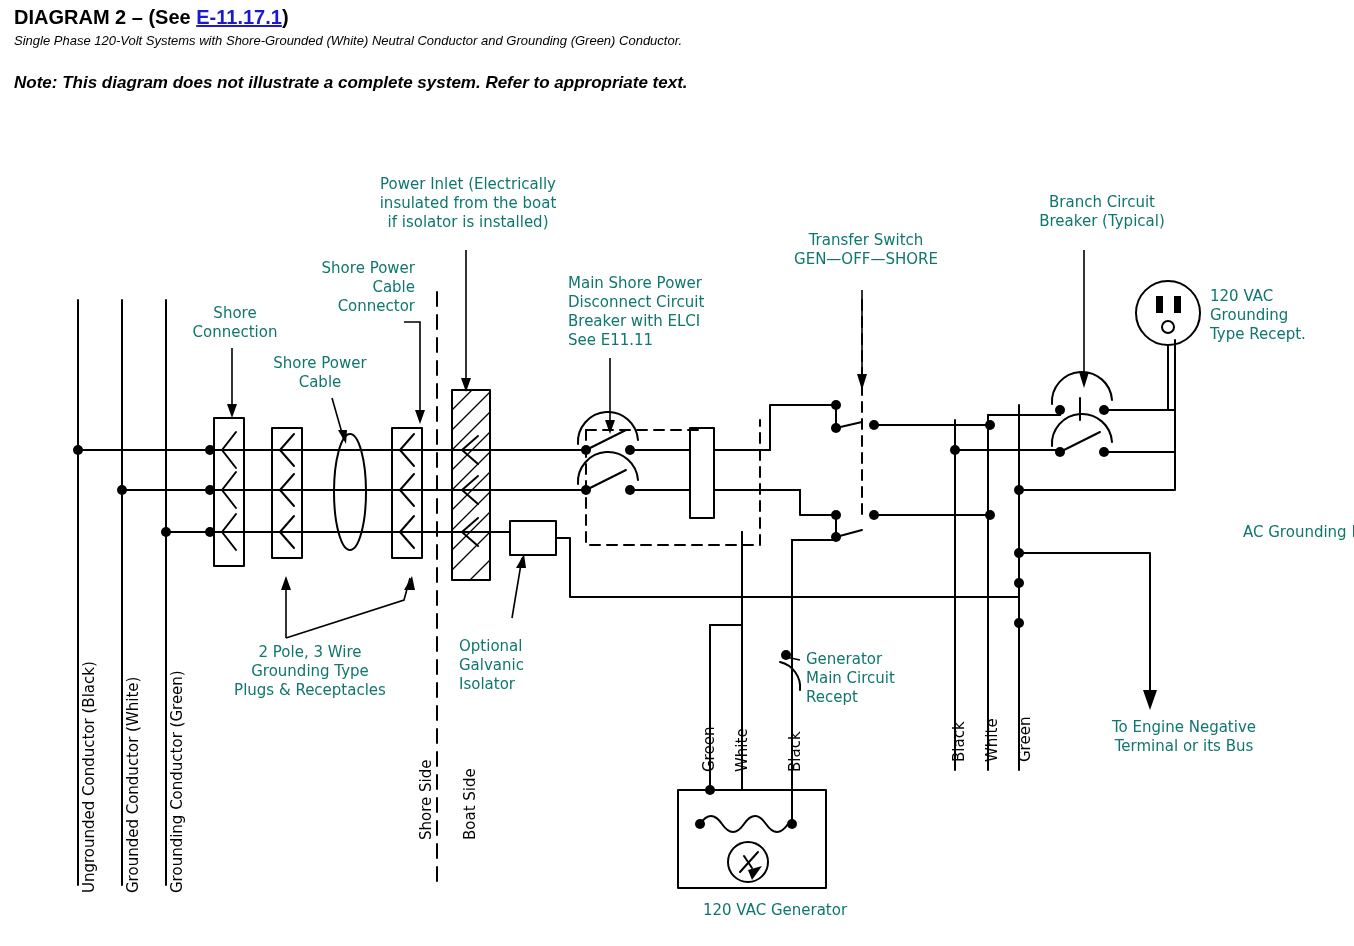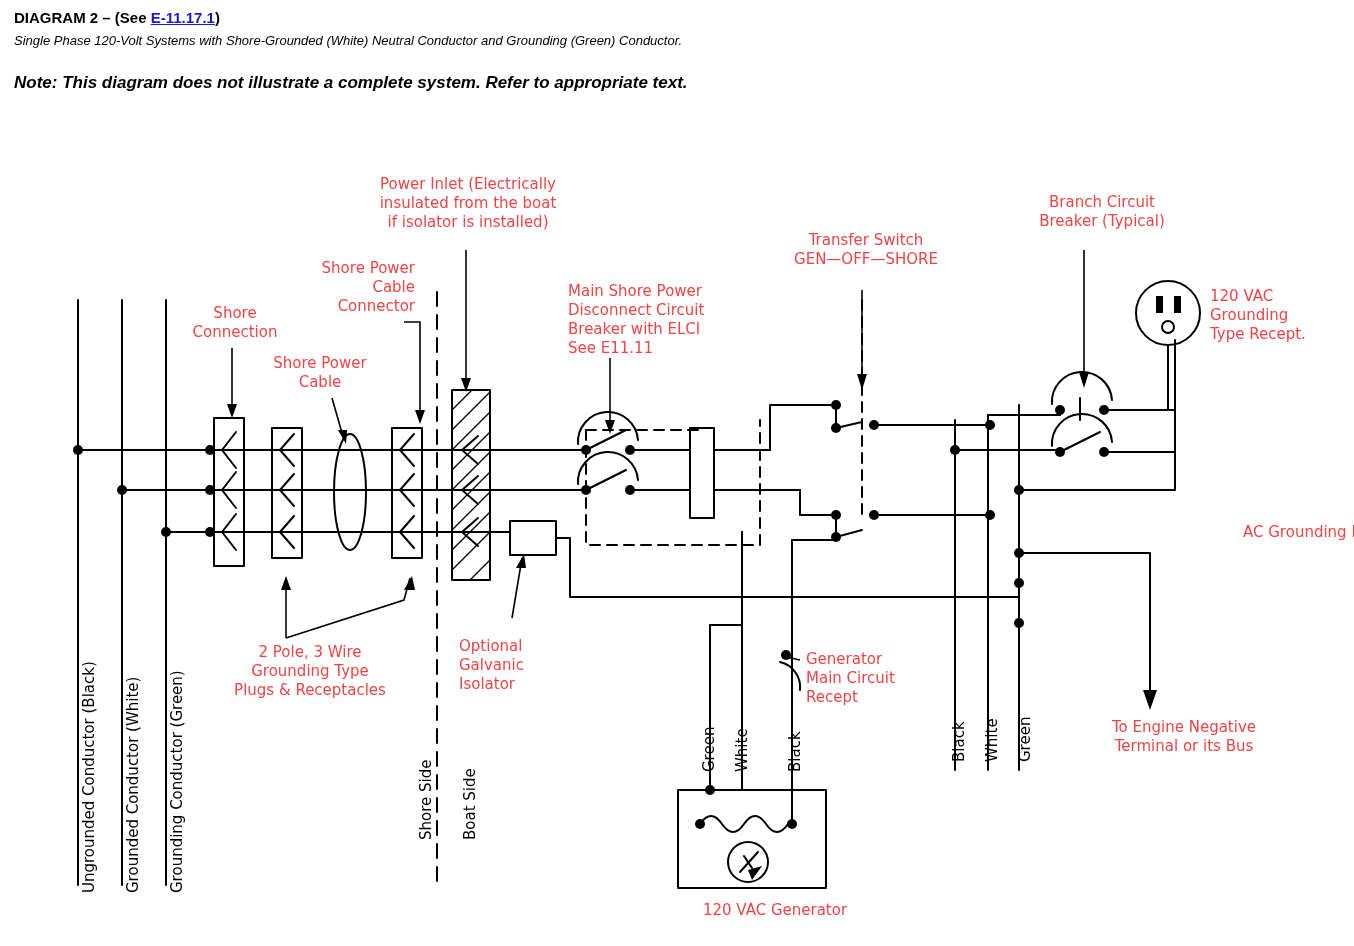--- a/index.html
+++ b/index.html
@@ -23,21 +23,21 @@
   }
 
   
   .hdr {
     position: absolute;
     left: 14px;
     top: 6px;
     width: 1330px;
   }
   .hdr-line1 {
-    font-size: 15px;
+    font-size: 20px;
     font-weight: bold;
     line-height: 23px;
     letter-spacing: 0px;
   }
   .hdr-link {
     color: #1a1ad0;
     text-decoration: underline;
     font-weight: bold;
     cursor: pointer;
   }
@@ -63,21 +63,21 @@
     width: 1354px;
     height: 946px;
     pointer-events: none;
   }
   .lbl {
     position: absolute;
     font-family: "DejaVu Sans", sans-serif;
     font-size: 15px;
     line-height: 19px;
     white-space: pre;
-    color: #ef4444;
+    color: #0f766e;
   }
   .lbl.c { text-align: center; }
   .lbl.r { text-align: right; }
   .vlbl {
     position: absolute;
     font-family: "DejaVu Sans", sans-serif;
     font-size: 15px;
     line-height: 19px;
     white-space: pre;
     color: #000;
@@ -99,21 +99,21 @@
   <div class="lbl c" style="left:344px; top:175px; width:248px;">Power Inlet (Electrically
 insulated from the boat
 if isolator is installed)</div>
   <div class="lbl r" style="left:255px; top:259px; width:160px;">Shore Power
 Cable
 Connector</div>
   <div class="lbl c" style="left:175px; top:304px; width:120px;">Shore
 Connection</div>
   <div class="lbl c" style="left:250px; top:354px; width:140px;">Shore Power
 Cable</div>
-  <div class="lbl" style="left:568px; top:274px; width:210px;margin-top:8px;">Main Shore Power
+  <div class="lbl" style="left:568px; top:274px; width:210px;">Main Shore Power
 Disconnect Circuit
 Breaker with ELCI
 See E11.11</div>
   <div class="lbl c" style="left:778px; top:231px; width:176px;">Transfer Switch
 GEN—OFF—SHORE</div>
   <div class="lbl c" style="left:1016px; top:193px; width:172px;">Branch Circuit
 Breaker (Typical)</div>
   <div class="lbl" style="left:1210px; top:287px; width:140px;">120 VAC
 Grounding
 Type Recept.</div>

